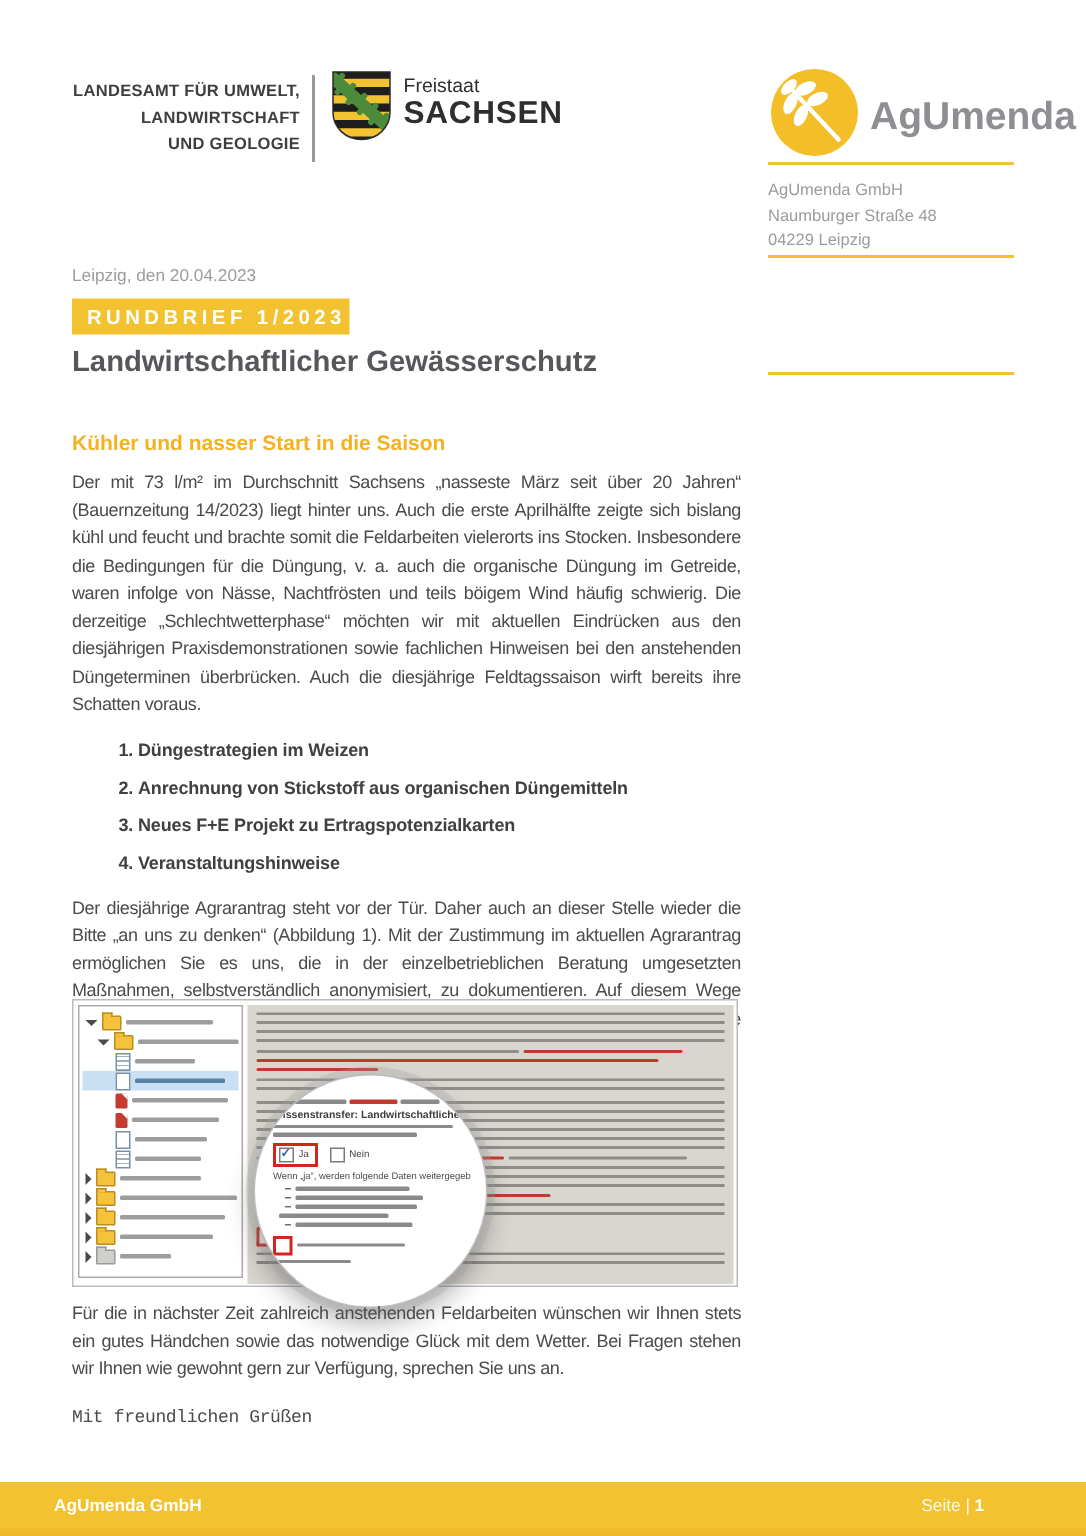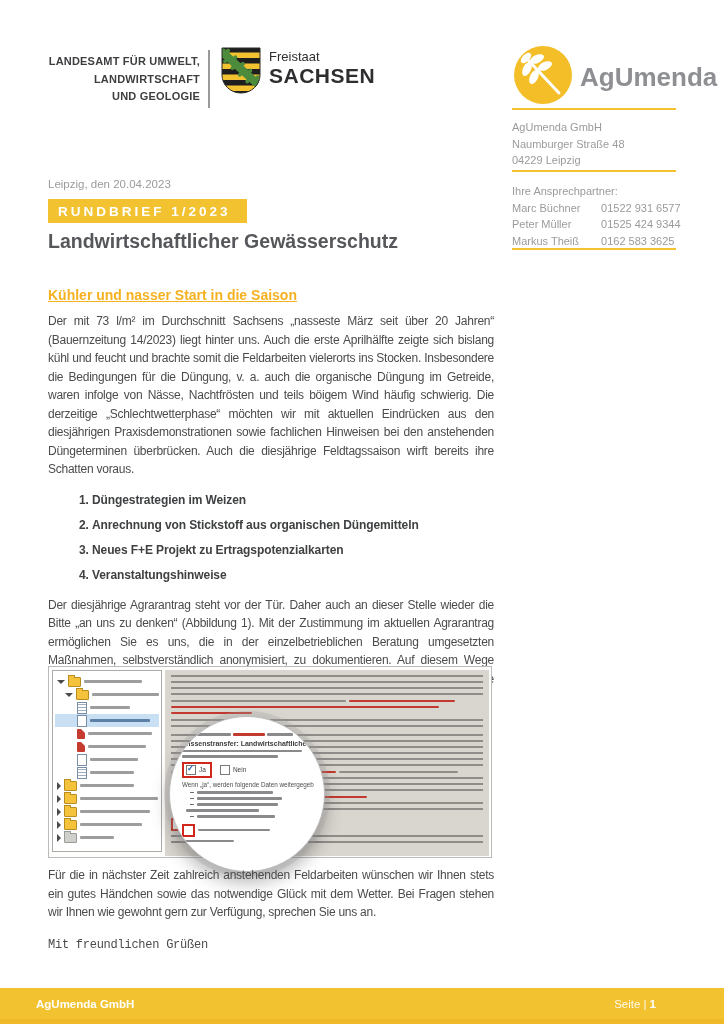--- a/index.html
+++ b/index.html
@@ -19,26 +19,26 @@
   .agu-logo{position:absolute;left:514px;top:46px;}
   .agu-brand{position:absolute;left:580px;top:62px;font-size:26px;font-weight:600;color:#8E8F92;}
   .yrule{position:absolute;width:164px;height:2px;background:#F2C230;left:512px;}
   .addr{position:absolute;left:512px;top:119px;font-size:11px;color:#9B9B9D;line-height:1.5;}
   .contacts{position:absolute;left:512px;top:183px;font-size:11px;color:#9B9B9D;line-height:1.5;}
   .contacts .cname{display:inline-block;width:86px;}
 
   
   .dateline{position:absolute;left:48px;top:178px;font-size:11.5px;color:#9B9B9D;}
   .banner{position:absolute;left:48px;top:199px;background:#F2C230;color:#fff;
-          font-size:13.5px;font-weight:700;letter-spacing:3px;padding:5px 16px 4px 10px;}
+          font-size:13.5px;font-weight:700;letter-spacing:3px;padding:5px 2px 4px 10px;}
   .doc-title{position:absolute;left:48px;top:230px;font-size:19.5px;font-weight:700;color:#56575A;}
 
   
   .textcol{position:absolute;left:48px;top:287px;width:446px;}
-  .sec-head{font-size:14px;font-weight:700;color:#F5B120;margin:0 0 9px 0;text-decoration:underline;}
+  .sec-head{font-size:14px;font-weight:700;color:#F5B120;margin:0 0 9px 0;}
   .para{font-size:12px;line-height:18.5px;text-align:justify;letter-spacing:-0.25px;
         margin:0 0 11px 0;hyphens:auto;}
   ol.topics{margin:14px 0 14px 0;padding-left:44px;}
   ol.topics li{font-size:12px;font-weight:700;color:#3F4042;margin-bottom:11px;letter-spacing:-0.1px;}
 
   
   .figure{position:absolute;left:48px;top:666px;width:444px;height:192px;
           border:1px solid #BBBBBB;background:#FDFDFC;box-sizing:border-box;}
   .tree{position:absolute;left:3px;top:3px;width:110px;height:182px;border:1px solid #ABABAB;
         background:#fff;padding:4px 2px;box-sizing:border-box;}
@@ -164,35 +164,20 @@
   </div>
   <div class="agu-brand">AgUmenda</div>
 
   <div class="yrule" style="top:108px"></div>
   <div class="addr">
     <div>AgUmenda GmbH</div>
     <div>Naumburger Straße 48</div>
     <div>04229 Leipzig</div>
   </div>
   <div class="yrule" style="top:170px"></div>
-  <div class="contacts">
-    <div>Ihre Ansprechpartner:</div>
-    <div>
-      <span class="cname">Marc Büchner</span>
-      <span>01522 931 6577</span>
-    </div>
-    <div>
-      <span class="cname">Peter Müller</span>
-      <span>01525 424 9344</span>
-    </div>
-    <div>
-      <span class="cname">Markus Theiß</span>
-      <span>0162 583 3625</span>
-    </div>
-  </div>
   <div class="yrule" style="top:248px"></div>
 
   <div class="dateline">Leipzig, den 20.04.2023</div>
   <div class="banner">RUNDBRIEF 1/2023</div>
   <div class="doc-title">Landwirtschaftlicher Gewässerschutz</div>
 
   <div class="textcol">
     <div class="sec-head">Kühler und nasser Start in die Saison</div>
     <p class="para">Der mit 73 l/m² im Durchschnitt Sachsens „nasseste März seit über 20 Jahren“ (Bauernzeitung 14/2023) liegt hinter uns. Auch die erste Aprilhälfte zeigte sich bislang kühl und feucht und brachte somit die Feldarbeiten vielerorts ins Stocken. Insbesondere die Bedingungen für die Düngung, v. a. auch die organische Düngung im Getreide, waren infolge von Nässe, Nachtfrösten und teils böigem Wind häufig schwierig. Die derzeitige „Schlechtwetterphase“ möchten wir mit aktuellen Eindrücken aus den diesjährigen Praxisdemonstrationen sowie fachlichen Hinweisen bei den anstehenden Düngeterminen überbrücken. Auch die diesjährige Feldtagssaison wirft bereits ihre Schatten voraus.</p>
     <ol class="topics">

